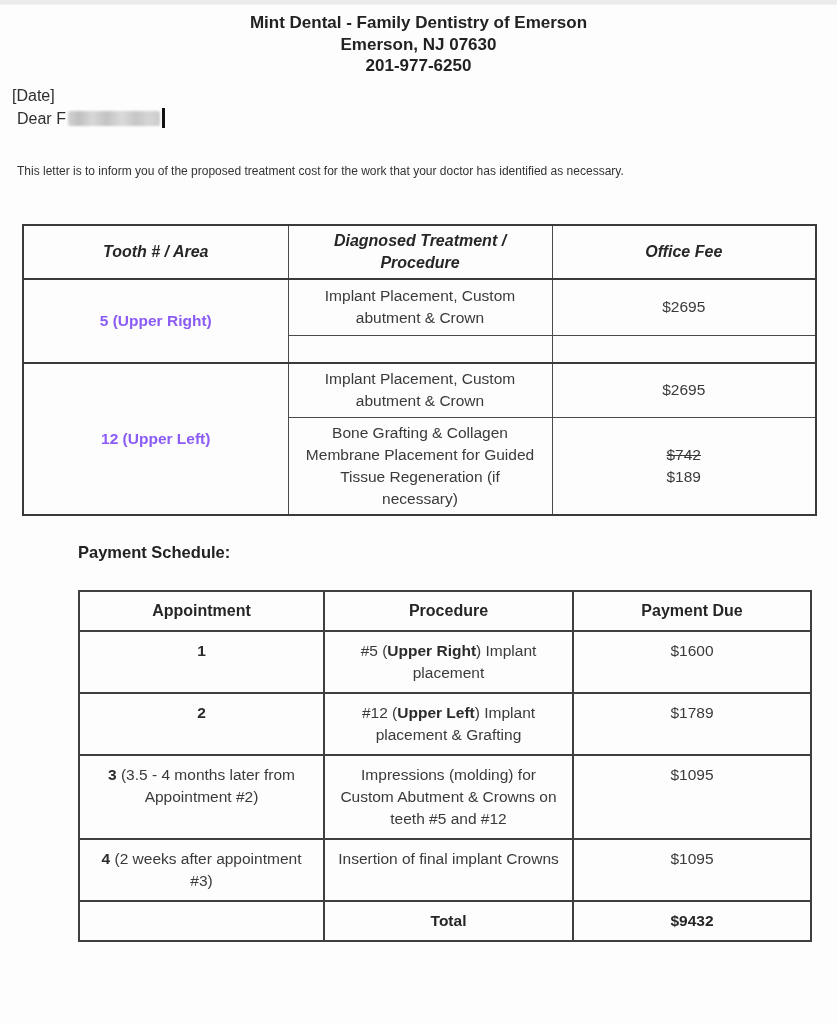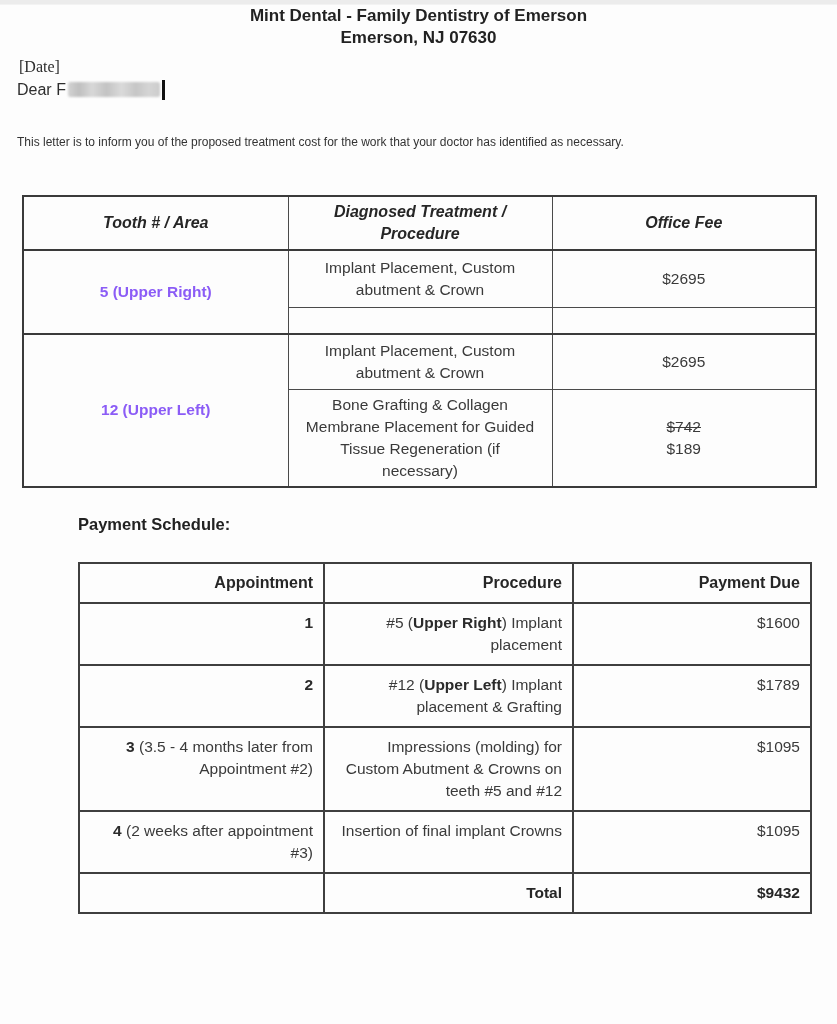--- a/index.html
+++ b/index.html
@@ -14,27 +14,27 @@
   .top-strip {
     height: 5px;
     background: #ececec;
     border-bottom: 1px solid #f3f3f3;
   }
   .letterhead {
     text-align: center;
     font-weight: bold;
     font-size: 17px;
     line-height: 21.5px;
+    padding-top: 7px;
     color: #222;
   }
   .date-line {
-    margin: 7px 0 0 19px;
+    margin: 7px 0 0 12px;
     font-size: 16px;
     line-height: 23px;
-    font-family: Liberation Serif, serif;
   }
   .salutation-line {
     margin: 0 0 10px 17px;
     font-size: 16px;
     line-height: 23px;
     display: flex;
     align-items: center;
   }
   .redacted {
     display: inline-block;
@@ -102,21 +102,21 @@
     margin: 28px 0 0 78px;
     width: 732px;
     border-collapse: collapse;
     table-layout: fixed;
     font-size: 15.5px;
     line-height: 22px;
     color: #3a3a3a;
   }
   table.schedule th, table.schedule td {
     border: 2px solid #3f3f3f;
-    text-align: right;
+    text-align: center;
     padding: 8px 10px;
   }
   table.schedule th {
     font-weight: bold;
     color: #262626;
     vertical-align: middle;
     height: 22px;
     font-size: 16px;
   }
   table.schedule td { vertical-align: top; }
@@ -128,20 +128,21 @@
   .b { font-weight: bold; color: #2b2b2b; }
 </style>
 </head>
 <body>
 
 <div class="top-strip"></div>
 
 <div class="letterhead">
   <div>Mint Dental - Family Dentistry of Emerson</div>
   <div>Emerson, NJ 07630</div>
+  <div>201-977-6250</div>
 </div>
 
 <div class="date-line">[Date]</div>
 
 <div class="salutation-line">
   <span>Dear F</span>
   <span class="redacted"></span>
   <span class="caret"></span>
 </div>
 

